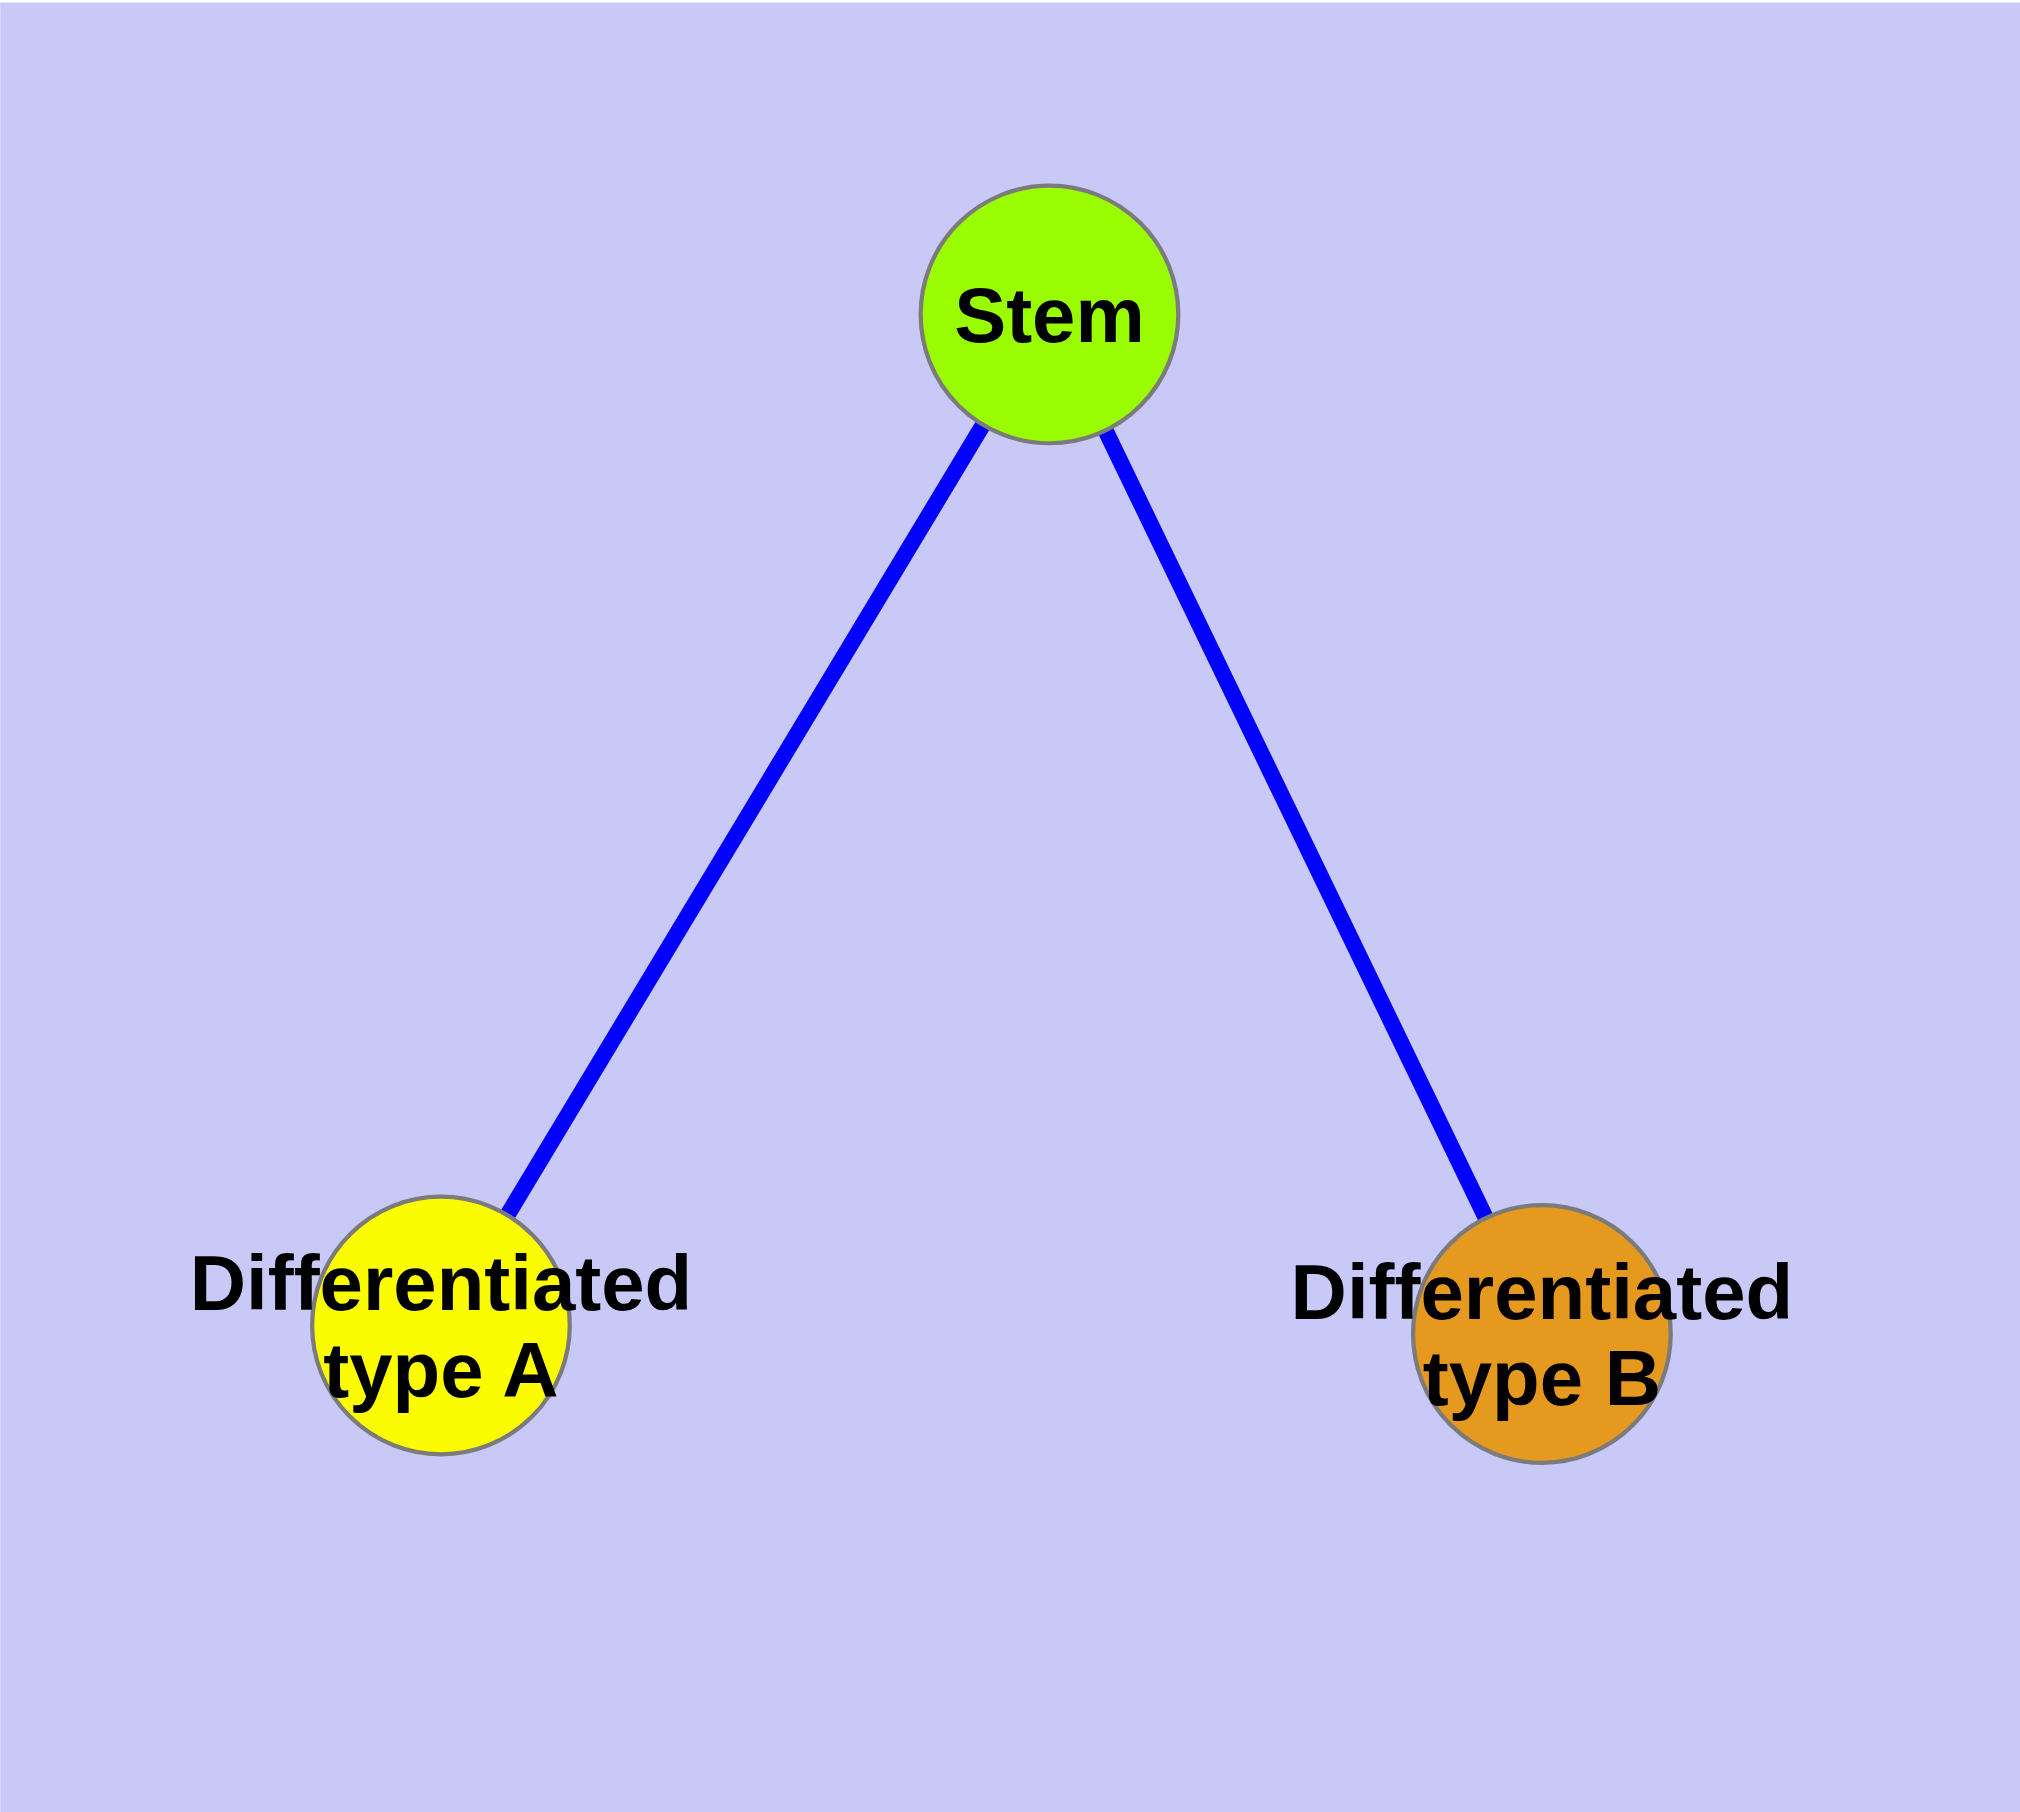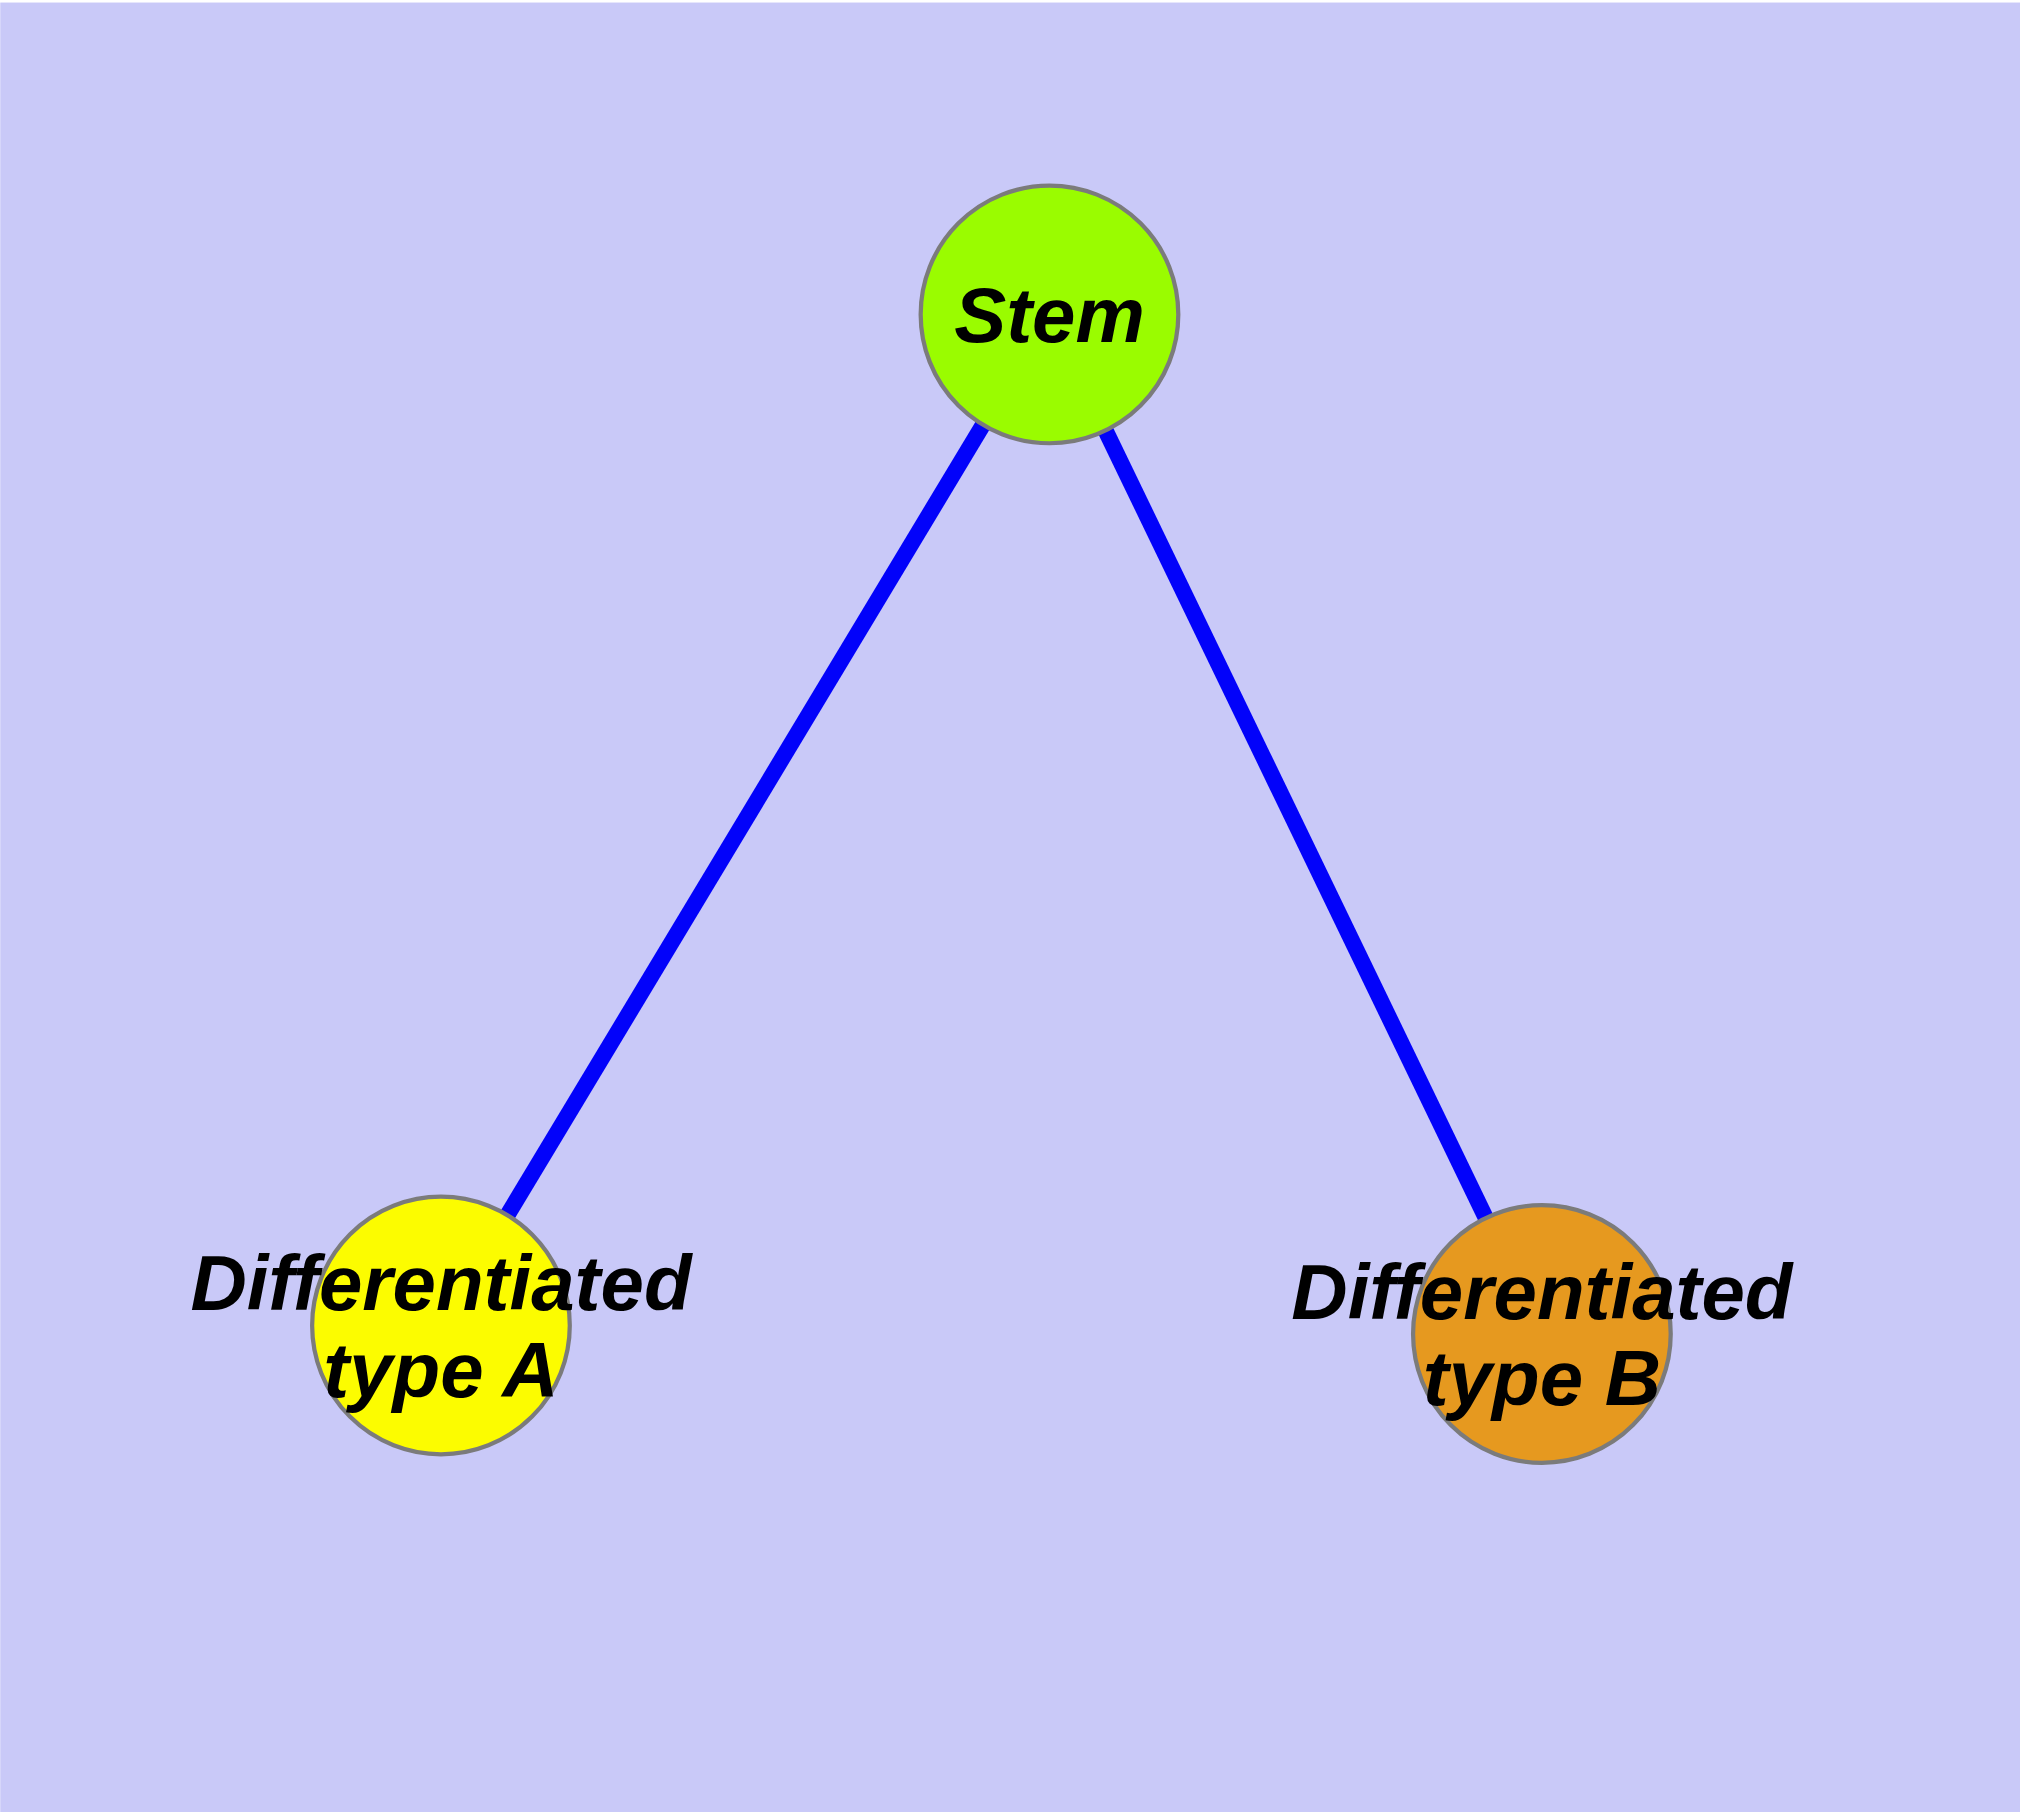--- a/index.html
+++ b/index.html
@@ -10,21 +10,20 @@
   body {
     width: 2021px;
     height: 1812px;
     overflow: hidden;
     font-family: "Liberation Sans", sans-serif;
   }
   .diagram-wrap {
     position: relative;
     width: 1614px;
     height: 1812px;
-    font-style: italic;
   }
   svg {
     display: block;
   }
   .node-label {
     font-family: "Liberation Sans", sans-serif;
     font-weight: bold;
     font-size: 92px;
     text-anchor: middle;
   }

